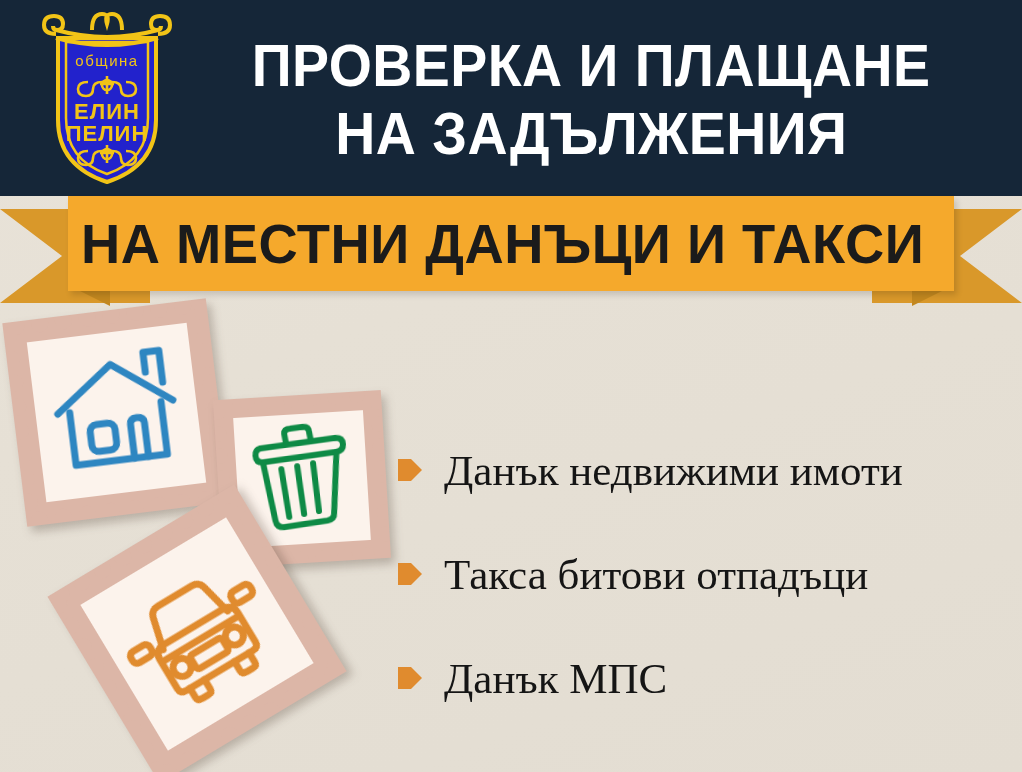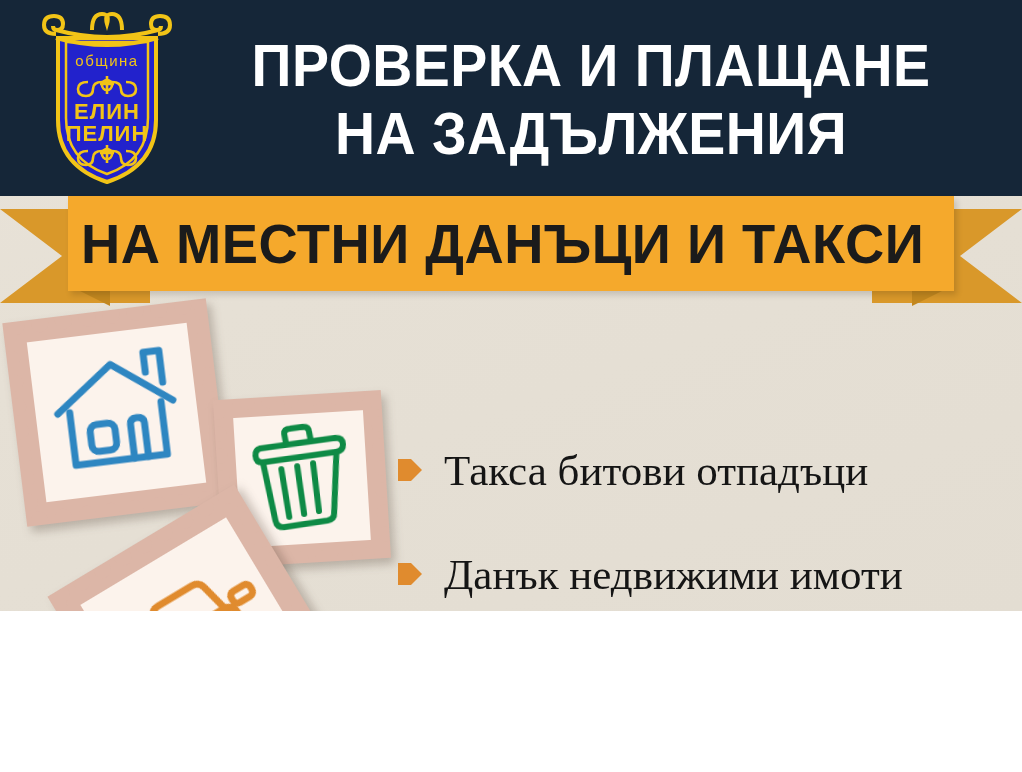--- a/index.html
+++ b/index.html
@@ -6,21 +6,21 @@
     margin: 0;
     padding: 0;
     background: #ffffff;
   }
   body {
     font-family: "Liberation Sans", sans-serif;
   }
   #poster {
     position: relative;
     width: 1022px;
-    height: 611px;
+    height: 772px;
     overflow: hidden;
     background: linear-gradient(160deg, #e9e3d9 0%, #e6e0d5 40%, #e3ddd2 100%);
   }
 
   
   .header-band {
     position: absolute;
     left: 0; top: 0;
     width: 1022px;
     height: 196px;
@@ -36,20 +36,21 @@
     z-index: 7;
   }
   .header-title {
     position: absolute;
     left: 186px;
     top: 20px;
     width: 810px;
     height: 160px;
     display: flex;
     flex-direction: column;
+    align-items: center;
     justify-content: center;
     z-index: 7;
   }
   .header-title .line {
     color: #ffffff;
     font-family: "Liberation Sans", sans-serif;
     font-weight: bold;
     font-size: 59px;
     line-height: 1.16;
     letter-spacing: 0.5px;
@@ -379,26 +380,32 @@
       </svg>
     </div>
   </div>
 
   <div class="list">
 
     <div class="list-item">
       <svg class="bullet" viewBox="0 0 24 26">
         <path d="M0 2 L13 2 L24 13 L13 24 L0 24 Z" fill="#E08B2E"></path>
       </svg>
-      <span class="item-label">Такса битови отпадъци</span>
+      <span class="item-label">Данък недвижими имоти</span>
     </div>
 
     <div class="list-item">
       <svg class="bullet" viewBox="0 0 24 26">
         <path d="M0 2 L13 2 L24 13 L13 24 L0 24 Z" fill="#E08B2E"></path>
       </svg>
-      <span class="item-label">Данък недвижими имоти</span>
-    </div>
-
+      <span class="item-label">Такса битови отпадъци</span>
+    </div>
+
+    <div class="list-item">
+      <svg class="bullet" viewBox="0 0 24 26">
+        <path d="M0 2 L13 2 L24 13 L13 24 L0 24 Z" fill="#E08B2E"></path>
+      </svg>
+      <span class="item-label">Данък МПС</span>
+    </div>
 
   </div>
 
 </div>
 
 </body></html>

